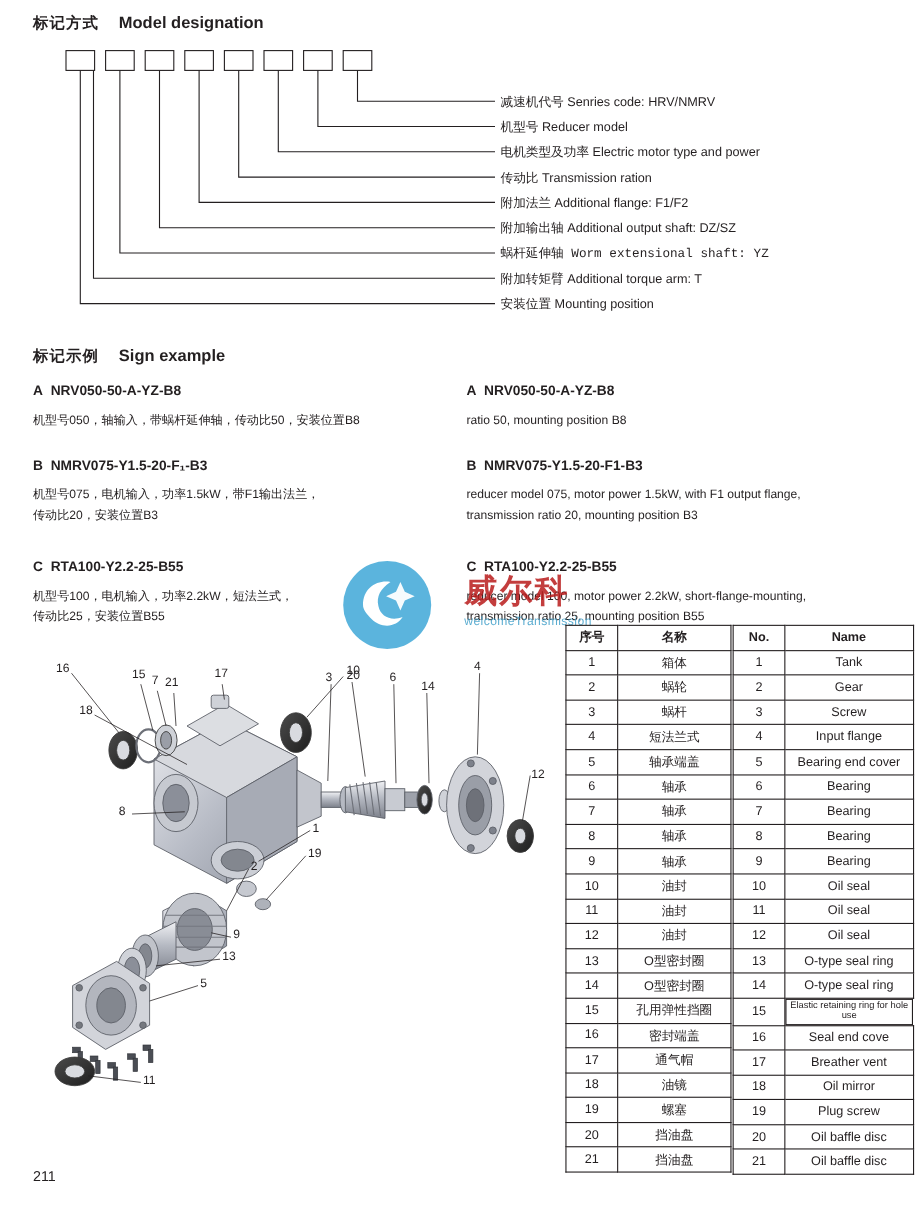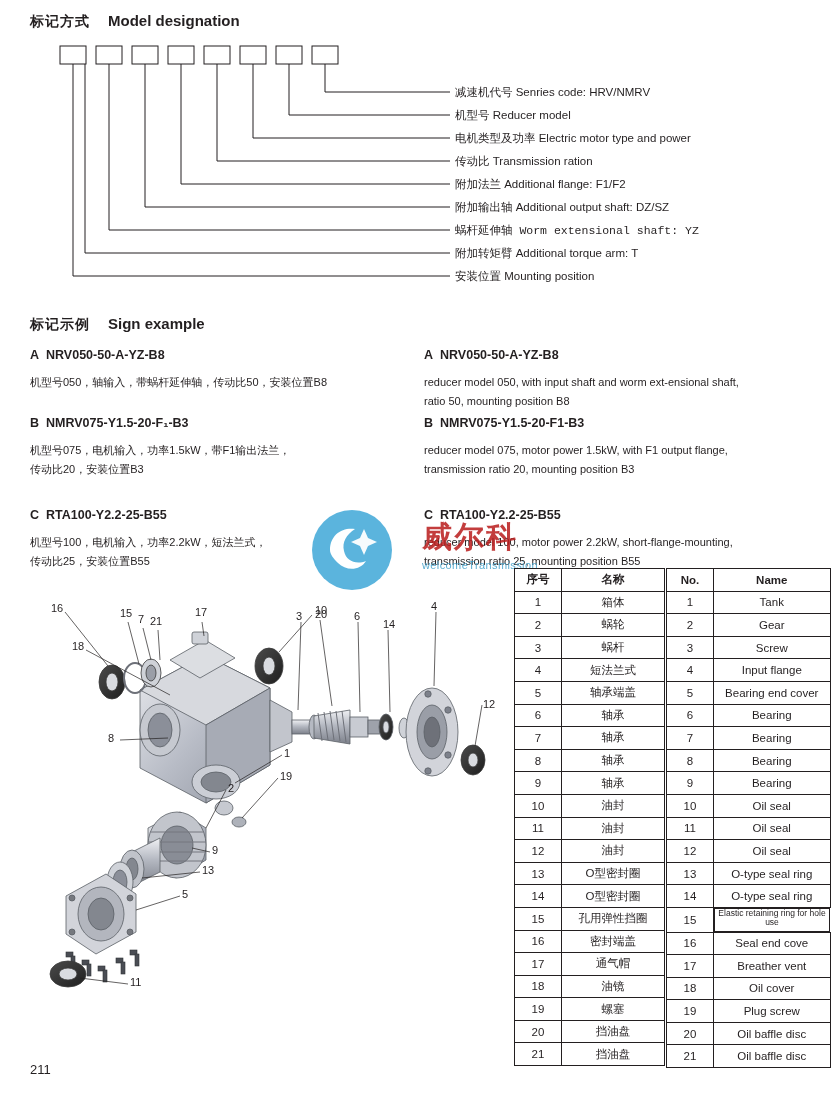--- a/index.html
+++ b/index.html
@@ -172,21 +172,20 @@
       <div>机型号100，电机输入，功率2.2kW，短法兰式，</div>
       <div>传动比25，安装位置B55</div>
     </div>
   </div>
 
   <div class="ex-block" style="left:424px;top:345px;width:400px;">
     <div class="ex-title">
       <span class="letter">A</span><span>NRV050-50-A-YZ-B8</span>
     </div>
     <div class="ex-body">
-      <div>reducer model 050, with input shaft and worm ext-ensional shaft,</div>
       <div>ratio 50, mounting position B8</div>
     </div>
   </div>
 
   <div class="ex-block" style="left:424px;top:413px;width:400px;">
     <div class="ex-title">
       <span class="letter">B</span><span>NMRV075-Y1.5-20-F1-B3</span>
     </div>
     <div class="ex-body">
       <div>reducer model 075, motor power 1.5kW, with F1 output flange,</div>
@@ -560,21 +559,21 @@
       <tr>
           <td class="c1">16</td>
           <td class="c2">Seal end cove</td>
         </tr>
       <tr>
           <td class="c1">17</td>
           <td class="c2">Breather vent</td>
         </tr>
       <tr>
           <td class="c1">18</td>
-          <td class="c2">Oil cover</td>
+          <td class="c2">Oil mirror</td>
         </tr>
       <tr>
           <td class="c1">19</td>
           <td class="c2">Plug screw</td>
         </tr>
       <tr>
           <td class="c1">20</td>
           <td class="c2">Oil baffle disc</td>
         </tr>
       <tr>

